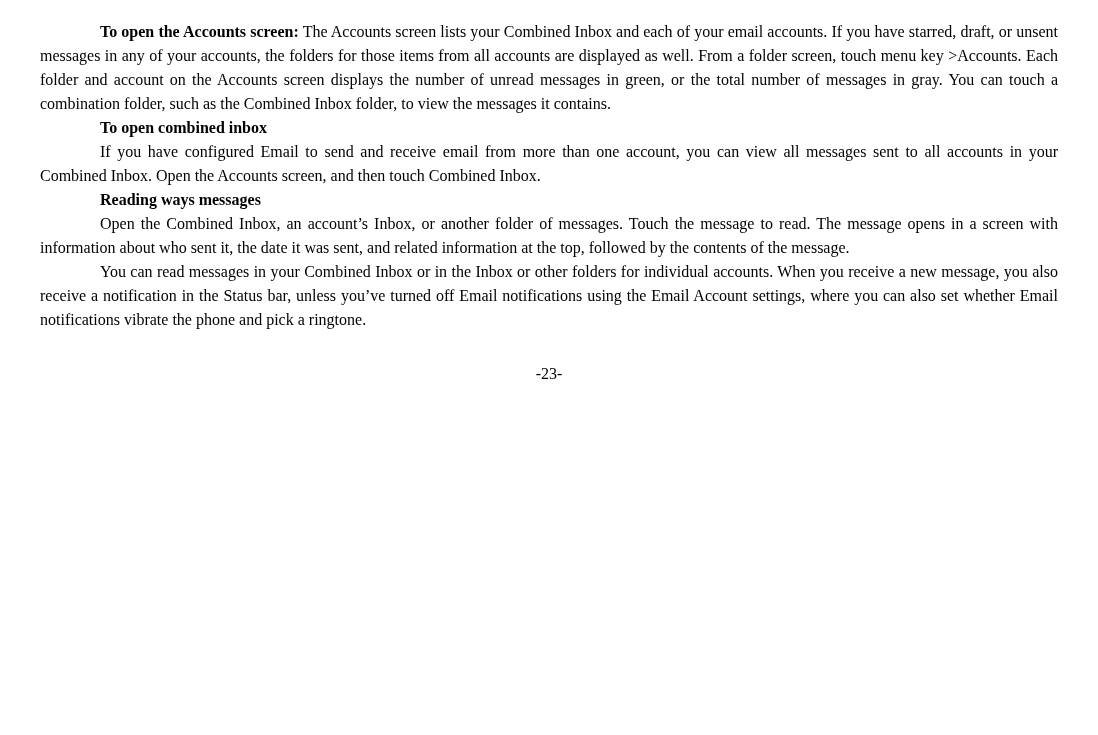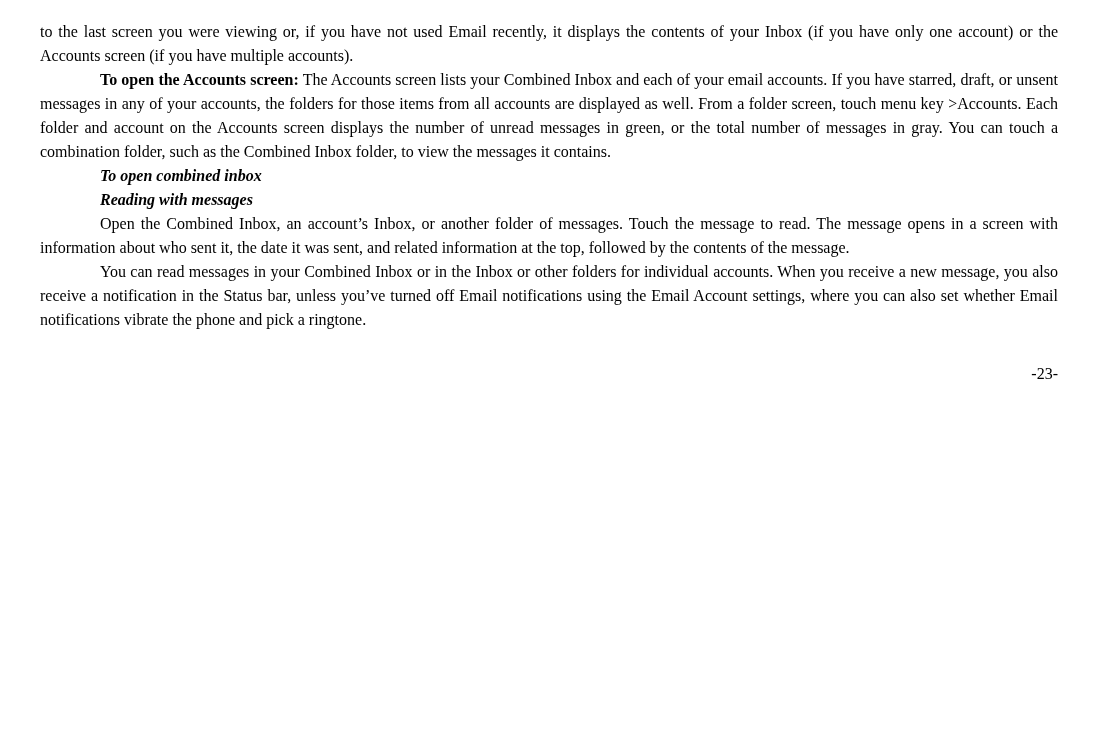--- a/index.html
+++ b/index.html
@@ -32,54 +32,55 @@
 
     .indent {
       display: block;
       text-indent: 60px;
     }
 
     .section-heading {
       font-weight: bold;
       text-indent: 60px;
       display: block;
-      font-style: italic;
     }
 
     .page-number {
-      text-align: right;
+      text-align: center;
       margin-top: 30px;
       font-size: 16px;
     }
   </style>
 </head>
 <body>
 
 <div class="page-content">
 
-  <p>
-    <span>to the last screen you were viewing or, if you have not used Email recently, it displays the contents of your Inbox (if you have only one account) or the Accounts screen (if you have multiple accounts).</span>
-  </p>
 
   <p>
     <span class="indent">
       <strong><span>To open the Accounts screen</span><span>:</span></strong><span> The Accounts screen lists your Combined Inbox and each of your email accounts. If you have starred, draft, or unsent messages in any of your accounts, the folders for those items from all accounts are displayed as well. From a folder screen, touch menu key &gt;Accounts. Each folder and account on the Accounts screen displays the number of unread messages in green, or the total number of messages in gray. You can touch a combination folder, such as the Combined Inbox folder, to view the messages it contains.</span>
     </span>
   </p>
 
   <p>
     <span class="section-heading">
       <strong>To open combined inbox</strong>
     </span>
   </p>
 
+  <p>
+    <span class="indent">
+      <span>If you have configured Email to send and receive email from more than one account, you can view all messages sent to all accounts in your Combined Inbox. Open the Accounts screen, and then touch Combined Inbox.</span>
+    </span>
+  </p>
 
   <p>
     <span class="section-heading">
-      <strong>Reading with messages</strong>
+      <strong>Reading ways messages</strong>
     </span>
   </p>
 
   <p>
     <span class="indent">
       <span>Open the Combined Inbox, an account’s Inbox, or another folder of messages. Touch the message to read. The message opens in a screen with information about who sent it, the date it was sent, and related information at the top, followed by the contents of the message.</span>
     </span>
   </p>
 
   <p>

